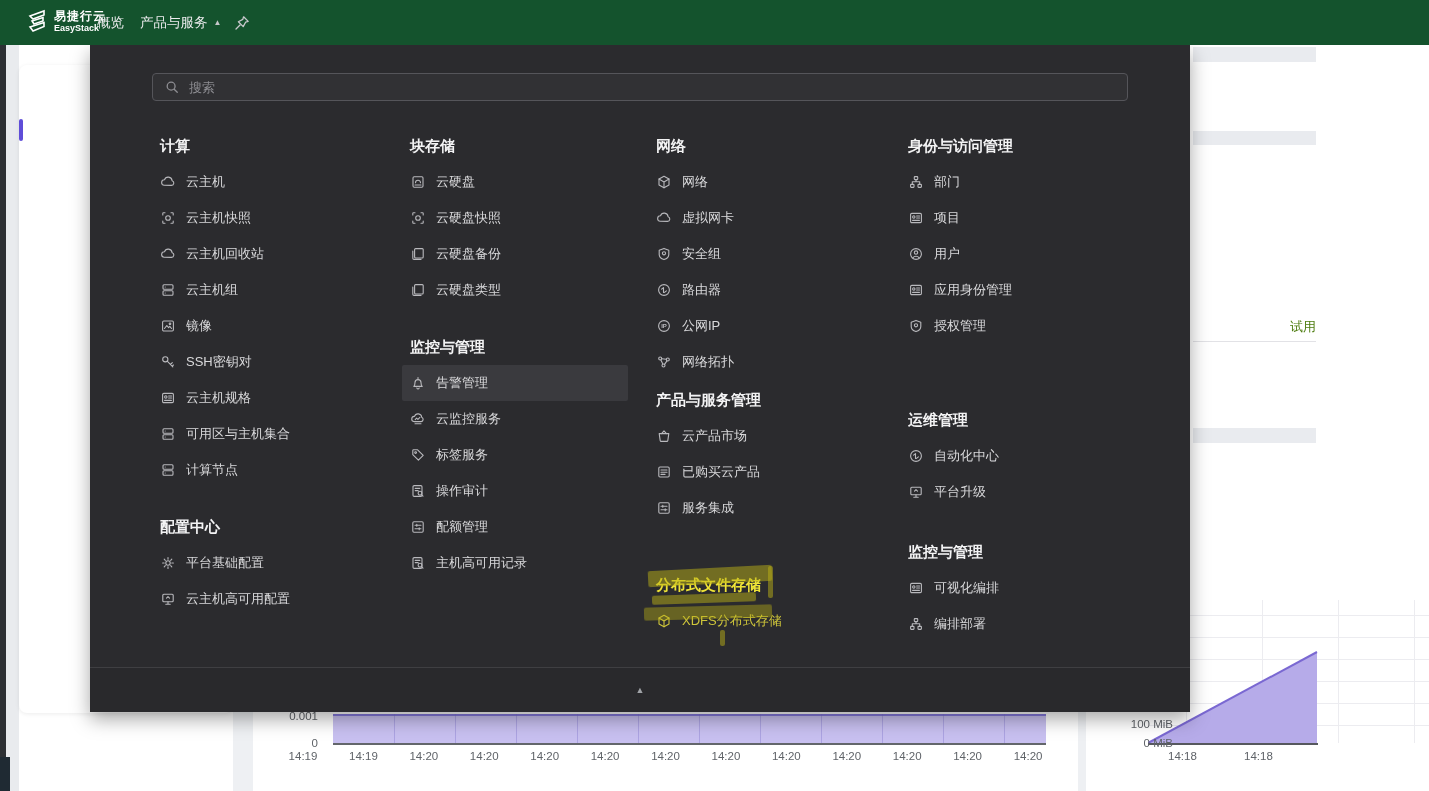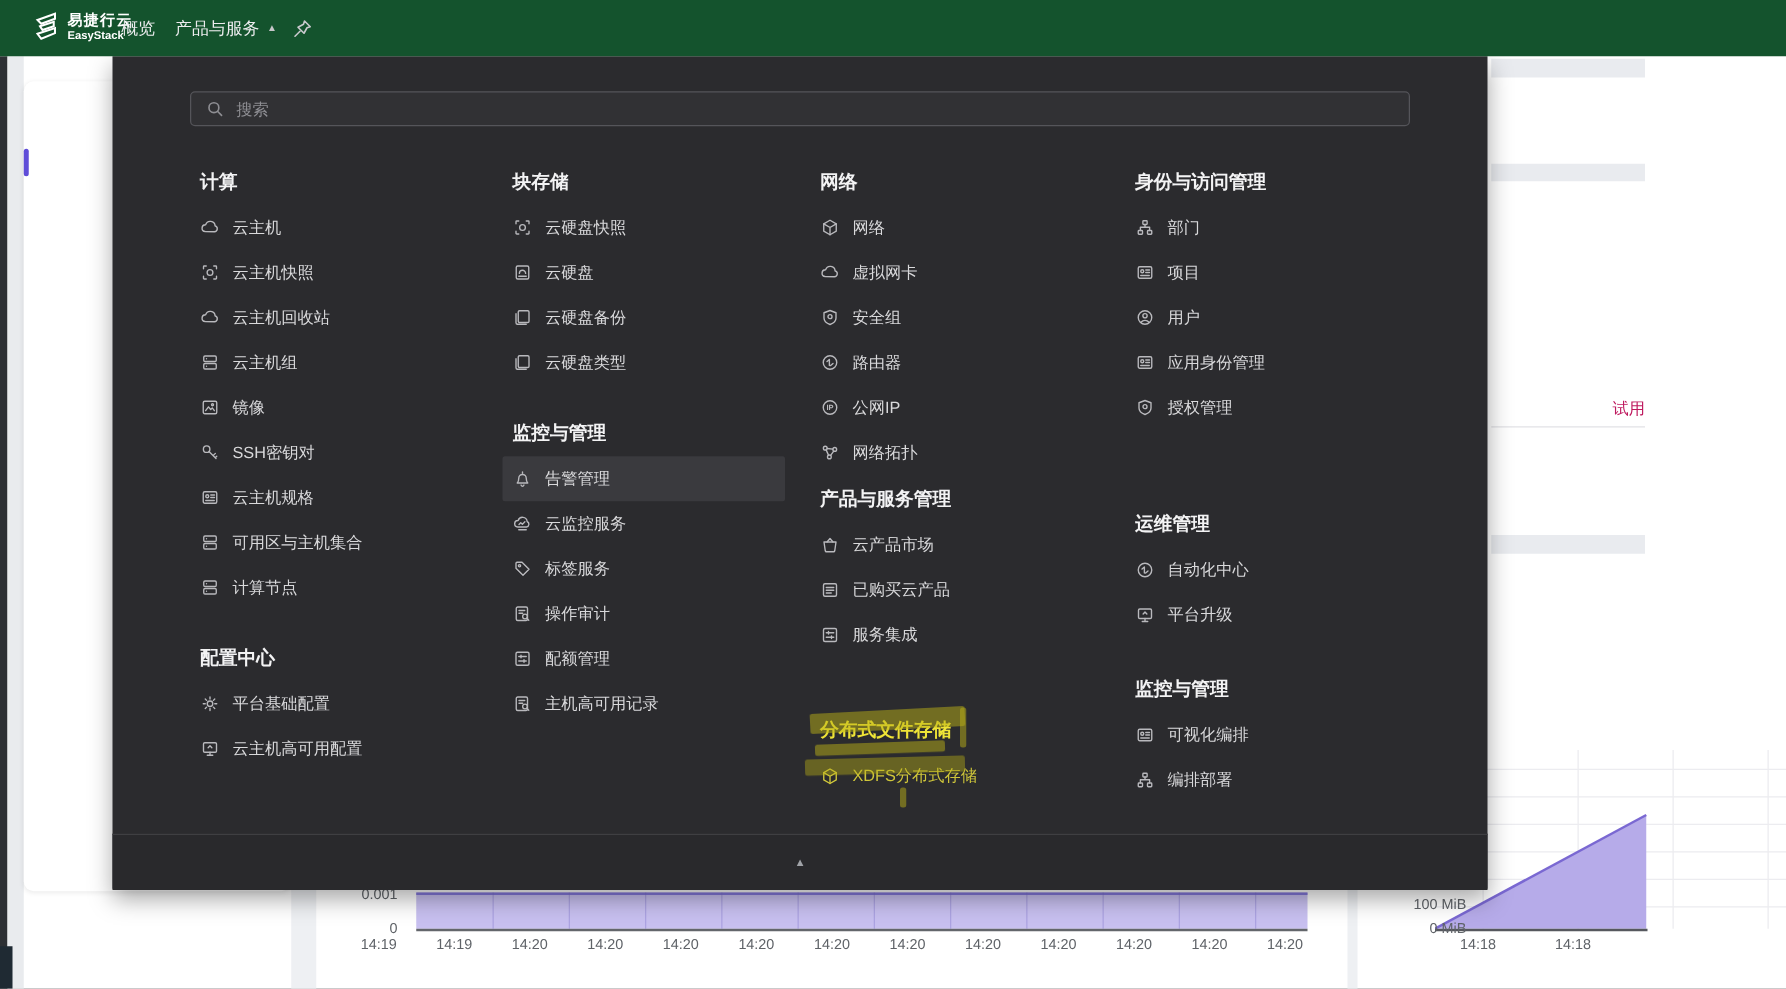--- a/index.html
+++ b/index.html
@@ -26,21 +26,21 @@
   #sidebar-card{left:19px;top:65px;width:214px;height:648px;background:#fff;border-radius:8px;box-shadow:0 1px 4px rgba(0,0,0,.08);z-index:1;}
   #sidebar-header{left:27px;top:76px;width:28px;height:28px;border-radius:50%;background:#edebfb;color:#7466e8;display:flex;align-items:center;justify-content:center;}
   #sidebar-title{left:66px;top:82px;font-size:14px;font-weight:bold;color:#3c3c42;white-space:nowrap;}
   #sidebar-active{left:28px;top:113px;width:197px;height:34px;background:#7466e8;border-radius:6px;display:flex;align-items:center;padding-left:8px;box-sizing:border-box;color:#fff;}
   #sidebar-active .lbl{font-size:13px;margin-left:10px;white-space:nowrap;}
   #sidebar-indicator{left:19px;top:119px;width:4px;height:22px;border-radius:2px;background:#5f4dd8;}
   #sidebar-row2{left:28px;top:150px;width:197px;height:34px;display:flex;align-items:center;padding-left:8px;box-sizing:border-box;color:#8b8b90;}
   #sidebar-row2 .lbl{font-size:13px;margin-left:10px;color:#46464c;white-space:nowrap;}
   
   .bg-band{left:1193px;width:123px;background:#e9ebef;}
-  #trial-label{left:1290px;top:318px;font-size:13px;color:#be185d;}
+  #trial-label{left:1290px;top:318px;font-size:13px;color:#4d7c0f;}
   #bg-divider{left:1193px;top:341px;width:123px;height:1px;background:#e2e2e6;}
   
   .tick-label{position:absolute;font-size:11.5px;color:#5f6368;white-space:nowrap;}
   .grid-v{position:absolute;width:1px;background:#ececf0;}
   .grid-h{position:absolute;height:1px;background:#ececf0;}
   #chart-left-area{left:333px;top:714px;width:713px;height:29px;background:#c8c0f0;border-top:2px solid #8579dd;box-sizing:border-box;}
   #chart-left-axis{left:333px;top:743px;width:713px;height:2px;background:#63666b;}
   #gap-strip-1{left:233px;top:711px;width:20px;height:80px;background:#eef0f3;}
   #gap-strip-2{left:1078px;top:711px;width:8px;height:80px;background:#eef0f3;}
   #chart-right-axis{left:1148px;top:743px;width:170px;height:2px;background:#56585e;}
@@ -318,34 +318,34 @@
           </div>
         </div>
       </div>
       <div class="menu-col" style="left: 312px;">
         <div class="menu-group" style="top: 91px;">
           <div class="menu-group-title">块存储</div>
           <div class="menu-items">
             <div class="menu-item">
               <span class="mi-icon">
                 <svg width="16" height="16" viewBox="0 0 16 16" fill="none" stroke="currentColor" stroke-width="1.1" stroke-linecap="round" stroke-linejoin="round">
+                  <rect x="3" y="2.8" width="10" height="10.4" rx="1.2"></rect>
+                  <path d="M5.5 8.7a2.5 2.5 0 0 1 5 0M5 11h6"></path>
+                </svg>
+              </span>
+              <span class="mi-label">云硬盘</span>
+            </div>
+            <div class="menu-item">
+              <span class="mi-icon">
+                <svg width="16" height="16" viewBox="0 0 16 16" fill="none" stroke="currentColor" stroke-width="1.1" stroke-linecap="round" stroke-linejoin="round">
                   <path d="M2.8 5V3.4a.6.6 0 0 1 .6-.6H5M11 2.8h1.6a.6.6 0 0 1 .6.6V5M13.2 11v1.6a.6.6 0 0 1-.6.6H11M5 13.2H3.4a.6.6 0 0 1-.6-.6V11"></path>
                   <circle cx="8" cy="8" r="2.3"></circle>
                 </svg>
               </span>
               <span class="mi-label">云硬盘快照</span>
-            </div>
-            <div class="menu-item">
-              <span class="mi-icon">
-                <svg width="16" height="16" viewBox="0 0 16 16" fill="none" stroke="currentColor" stroke-width="1.1" stroke-linecap="round" stroke-linejoin="round">
-                  <rect x="3" y="2.8" width="10" height="10.4" rx="1.2"></rect>
-                  <path d="M5.5 8.7a2.5 2.5 0 0 1 5 0M5 11h6"></path>
-                </svg>
-              </span>
-              <span class="mi-label">云硬盘</span>
             </div>
             <div class="menu-item">
               <span class="mi-icon">
                 <svg width="16" height="16" viewBox="0 0 16 16" fill="none" stroke="currentColor" stroke-width="1.1" stroke-linecap="round" stroke-linejoin="round">
                   <rect x="4.6" y="2.6" width="8.6" height="9.4" rx="1"></rect>
                   <path d="M2.8 5v7.2a1.2 1.2 0 0 0 1.2 1.2H11"></path>
                 </svg>
               </span>
               <span class="mi-label">云硬盘备份</span>
             </div>

